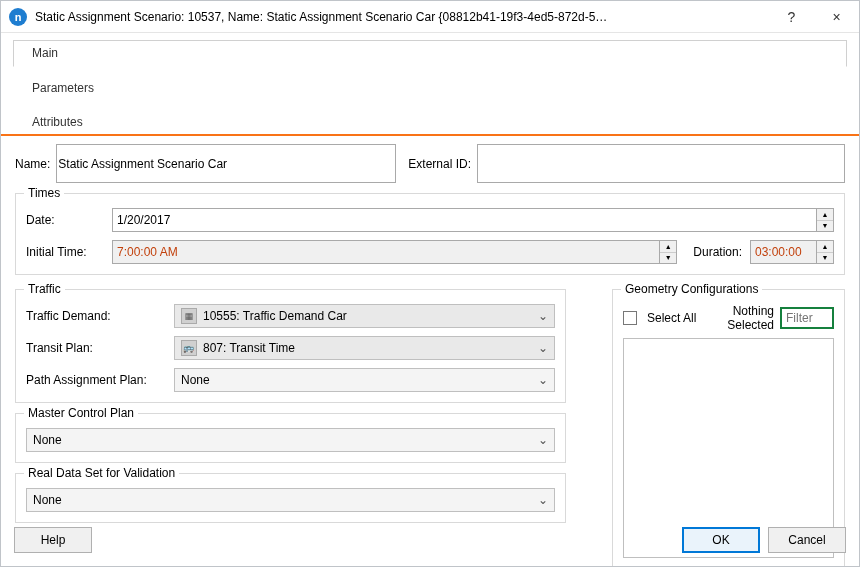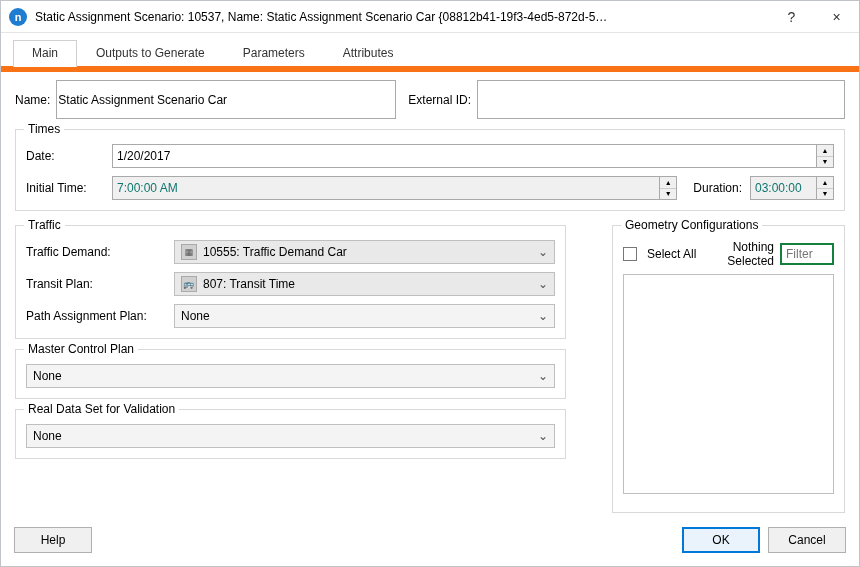--- a/index.html
+++ b/index.html
@@ -45,23 +45,24 @@
   .tb-btn {
     width: 45px; height: 100%;
     display: flex; align-items: center; justify-content: center;
     font-size: 14px;
     color: #333;
     cursor: default;
   }
   
   .tabs {
     display: flex;
-    border-bottom: 6px solid #f97316;
+    border-bottom: 2px solid #f97316;
     padding: 6px 12px 0 12px;
-    gap: 0;
+    gap: 8px;
+    flex-direction: column;
   }
   .tab {
     padding: 5px 18px 6px 18px;
     border: 1px solid transparent;
     border-bottom: none;
     color: #333;
     position: relative;
     top: 1px;
     cursor: default;
   }
@@ -148,21 +149,21 @@
     display: flex;
   }
   .spinner-input {
     border: 1px solid #a9a9a9;
     height: 24px;
     padding: 2px 4px;
     font: inherit;
     background: #fff;
     border-right: none;
   }
-  .spinner-input.readonly { background: #f0f0f0; color: #0f766e; }
+  .spinner-input.readonly { background: #f0f0f0; color: #c2410c; }
   .spin-btns {
     display: flex; flex-direction: column;
     border: 1px solid #a9a9a9;
     width: 18px;
   }
   .spin-btns div {
     flex: 1; display: flex; align-items: center; justify-content: center;
     font-size: 7px; line-height: 1;
     background: #f0f0f0;
     cursor: default;
@@ -213,21 +214,20 @@
   <div class="app-icon">n</div>
   <div class="title-text">Static Assignment Scenario: 10537, Name: Static Assignment Scenario Car  {08812b41-19f3-4ed5-872d-5…</div>
   <div class="titlebar-controls">
     <div class="tb-btn">?</div>
     <div class="tb-btn">×</div>
   </div>
 </div>
 
 <div class="tabs">
   <div class="tab active">Main</div>
-  <div class="tab">Outputs to Generate</div>
   <div class="tab">Parameters</div>
   <div class="tab">Attributes</div>
 </div>
 
 <div class="content">
 
   <div class="row">
     <span class="lbl">Name:</span>
     <input class="text-in" style="width: 340px;" value="Static Assignment Scenario Car">
     <span class="lbl" style="margin-left:6px">External ID:</span>

